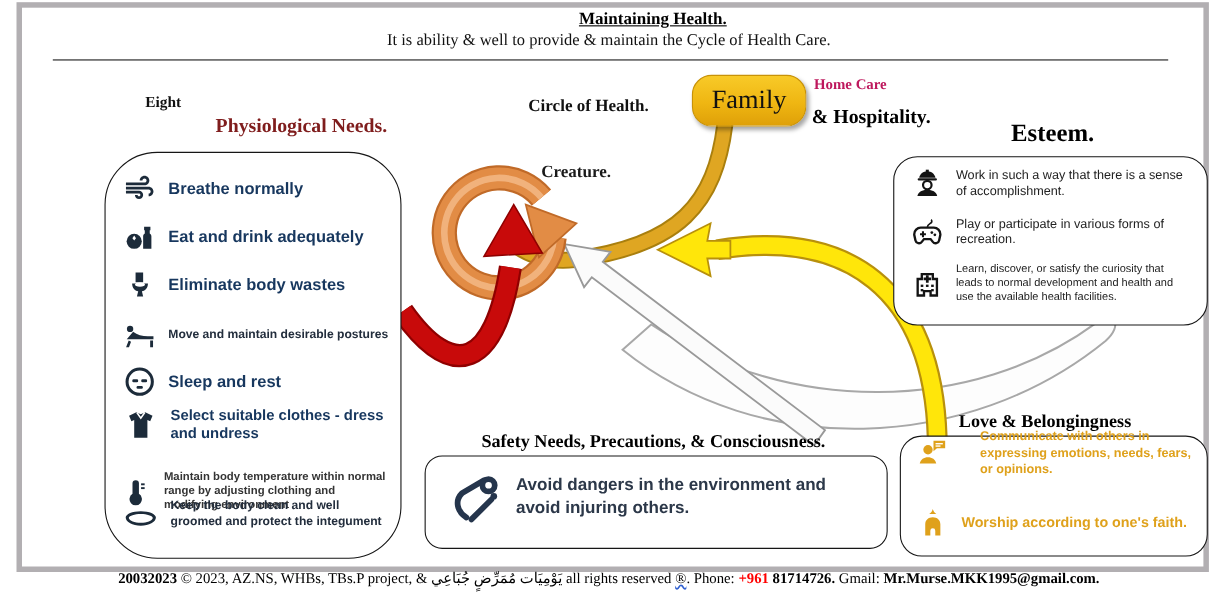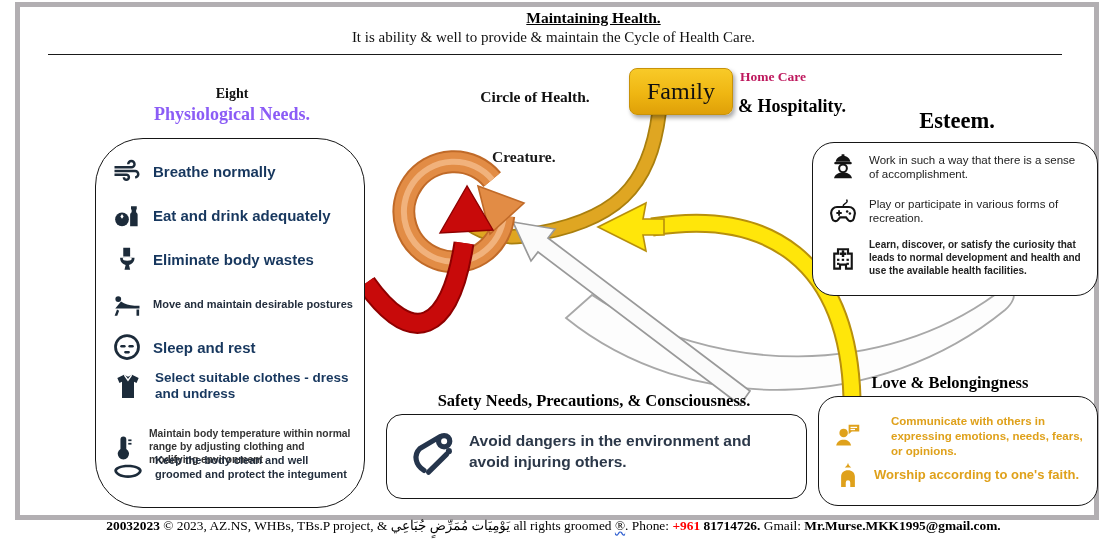--- a/index.html
+++ b/index.html
@@ -10,22 +10,22 @@
   .frame{left:15px;top:2px;width:1074px;height:508px;border:5px solid #b2afb2;}
 
   .page-title{left:0;top:9px;width:1107px;text-align:center;font-size:15.5px;font-weight:bold;padding-left:40px;}
   .page-title span{text-decoration:underline;}
   .page-subtitle{left:0;top:29px;width:1107px;text-align:center;font-size:15px;color:#111;}
   .hr-line{left:48px;top:54px;width:1014px;border-top:1.6px solid #1a1a1a;height:0;}
 
   .arrows{left:0;top:0;width:1107px;height:544px;pointer-events:none;}
 
   
-  .pn-h1{left:132px;top:86px;width:200px;text-align:center;font-size:14px;font-weight:bold;color:#111;}
-  .pn-h2{left:112px;top:104px;width:240px;text-align:center;font-size:18px;font-weight:bold;color:#8b5cf6;}
+  .pn-h1{left:132px;top:86px;width:200px;text-align:left;font-size:14px;font-weight:bold;color:#111;}
+  .pn-h2{left:112px;top:104px;width:240px;text-align:right;font-size:18px;font-weight:bold;color:#7f1d1d;}
   .coh-title{left:460px;top:88px;width:150px;text-align:center;font-size:15.5px;font-weight:bold;color:#111;}
   .creature{left:492px;top:148px;width:110px;font-size:15.5px;font-weight:bold;color:#1a1a1a;}
   .esteem-title{left:857px;top:108px;width:200px;text-align:center;font-size:22.5px;font-weight:bold;color:#000;}
   .love-title{left:828px;top:373px;width:244px;text-align:center;font-size:16.5px;font-weight:bold;color:#000;}
   .safety-title{left:388px;top:391px;width:412px;text-align:center;font-size:16.5px;font-weight:bold;color:#000;}
 
   
   .box{border:1.4px solid #161616;background:#fff;border-radius:20px;}
   .pn-box{left:95px;top:138px;width:268px;height:368px;border-radius:48px;}
   .esteem-box{left:812px;top:142px;width:284px;height:152px;border-radius:22px;}
@@ -42,34 +42,34 @@
 
   .pn-row{left:112px;width:244px;color:#17375e;}
   .pn-l{font-size:15px;font-weight:700;}
   .pn-m{font-size:13.5px;font-weight:700;line-height:1.2;}
   .pn-s{font-size:11px;font-weight:700;color:#232e3d;line-height:1.25;}
   .pn-xs{font-size:10.3px;font-weight:600;color:#343434;line-height:1.25;}
   .pn-ico{color:#1c2b3a;}
 
   .es-row{left:828px;width:256px;color:#222;}
   .es-t{font-size:11.5px;font-weight:500;line-height:1.25;}
-  .es-ts{font-size:10px;font-weight:700;line-height:1.3;}
+  .es-ts{font-size:10px;font-weight:400;line-height:1.3;}
   .es-ico{color:#141414;}
 
   .lv-row{left:833px;width:250px;color:#dfa11b;}
   .lv-t{font-size:11.5px;font-weight:700;line-height:1.3;}
   .lv-t2{font-size:13px;font-weight:700;line-height:1.3;}
   .lv-ico{color:#dfa11b;}
 
   .sf-row{left:406px;width:380px;color:#2c3849;}
   .sf-t{font-size:15.5px;font-weight:600;line-height:1.35;}
   .sf-ico{color:#25354c;}
 
   
-  .family-box{left:629px;top:68px;width:102px;height:45px;border-radius:8px;
+  .family-box{left:629px;top:68px;width:102px;height:45px;border-radius:18px;
       background:linear-gradient(180deg,#f8ca28 0%,#efb612 55%,#dfa008 100%);
       border:1px solid #c89208;box-shadow:2px 3px 4px rgba(0,0,0,.35);
       display:flex;align-items:center;justify-content:center;
       font-size:24px;color:#111;font-family:"Liberation Serif",serif;}
   .fam-note1{left:740px;top:69px;font-size:13.5px;font-weight:bold;color:#be185d;}
   .fam-note2{left:738px;top:96px;font-size:18px;font-weight:bold;color:#000;}
 
   .footer{left:0;top:518px;width:1107px;text-align:center;font-size:13.4px;color:#000;}
   .footer b{font-weight:bold;}
   .f-red{color:#ff0000;font-weight:bold;}
@@ -253,21 +253,21 @@
           <rect x="7.2" y="15.8" width="1.9" height="1.7"></rect>
           <rect x="14.8" y="15.8" width="1.9" height="1.7"></rect>
         </svg>
     </span>
     <span class="es-ts">Learn, discover, or satisfy the curiosity that leads to normal development and health and use the available health facilities.</span>
   </div>
 
   <div class="abs love-title">Love &amp; Belongingness</div>
   <div class="abs box love-box"></div>
 
-  <div class="row lv-row" style="top:414px;gap:28px;">
+  <div class="row lv-row" style="top:390px;gap:28px;">
     <span class="ictile lv-ico">
       <svg class="ic" viewBox="0 0 24 24" fill="currentColor">
           <circle cx="8.5" cy="9.5" r="3.4"></circle>
           <path d="M2.5 19.5c.7-3 3-4.6 6-4.6s5.3 1.6 6 4.6z"></path>
           <path d="M12.5 3h8.5v5.4h-6l-2.5 2.2z"></path>
           <rect x="14" y="4.6" width="5.3" height="1" fill="#fff"></rect>
           <rect x="14" y="6.3" width="3.6" height="1" fill="#fff"></rect>
         </svg>
     </span>
     <span class="lv-t">Communicate with others in expressing emotions, needs, fears, or opinions.</span>
@@ -295,21 +295,21 @@
           <circle cx="19.8" cy="11.6" r="1.4" fill="currentColor" stroke="none"></circle>
         </svg>
     </span>
     <span class="sf-t">Avoid dangers in the environment and avoid injuring others.</span>
   </div>
 
   <div class="abs footer">
     <b>20032023</b>
     <span>© 2023, AZ.NS, WHBs, TBs.P project, &amp;</span>
     <span>يَوْمِيَات مُمَرِّضٍ جُبَاعِي</span>
-    <span>all rights groomed</span>
+    <span>all rights reserved</span>
     <span class="f-wavy">®</span><span>.  Phone:</span>
     <span class="f-red">+961</span>
     <b>81714726.</b>
     <span>Gmail:</span>
     <b>Mr.Murse.MKK1995@gmail.com.</b>
   </div>
 
 </div>
 
 </body></html>

